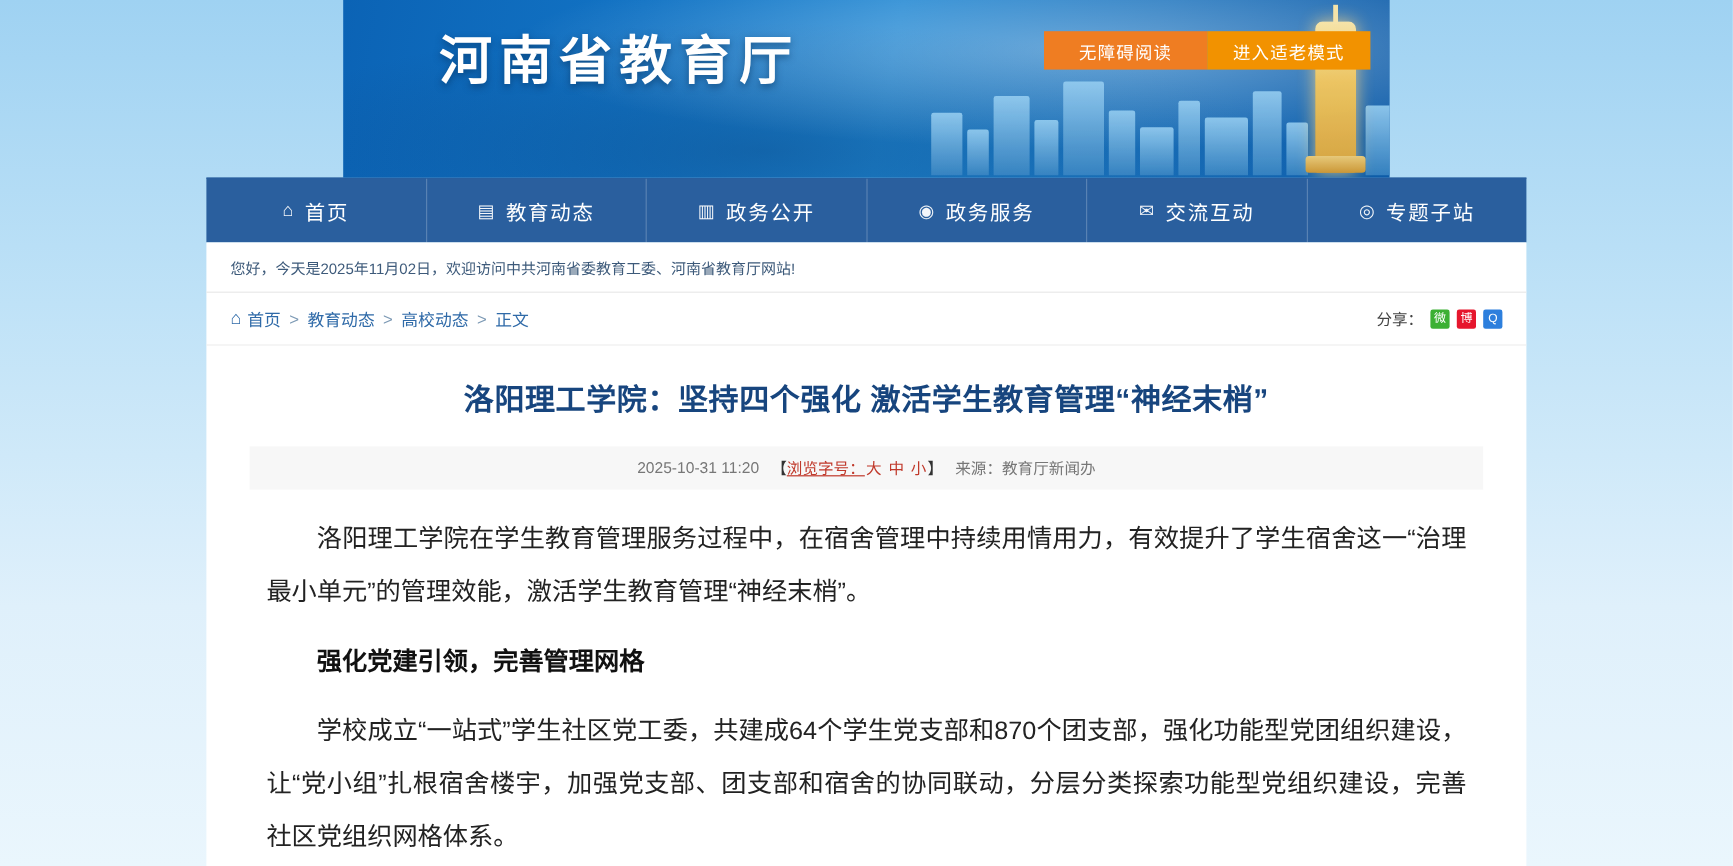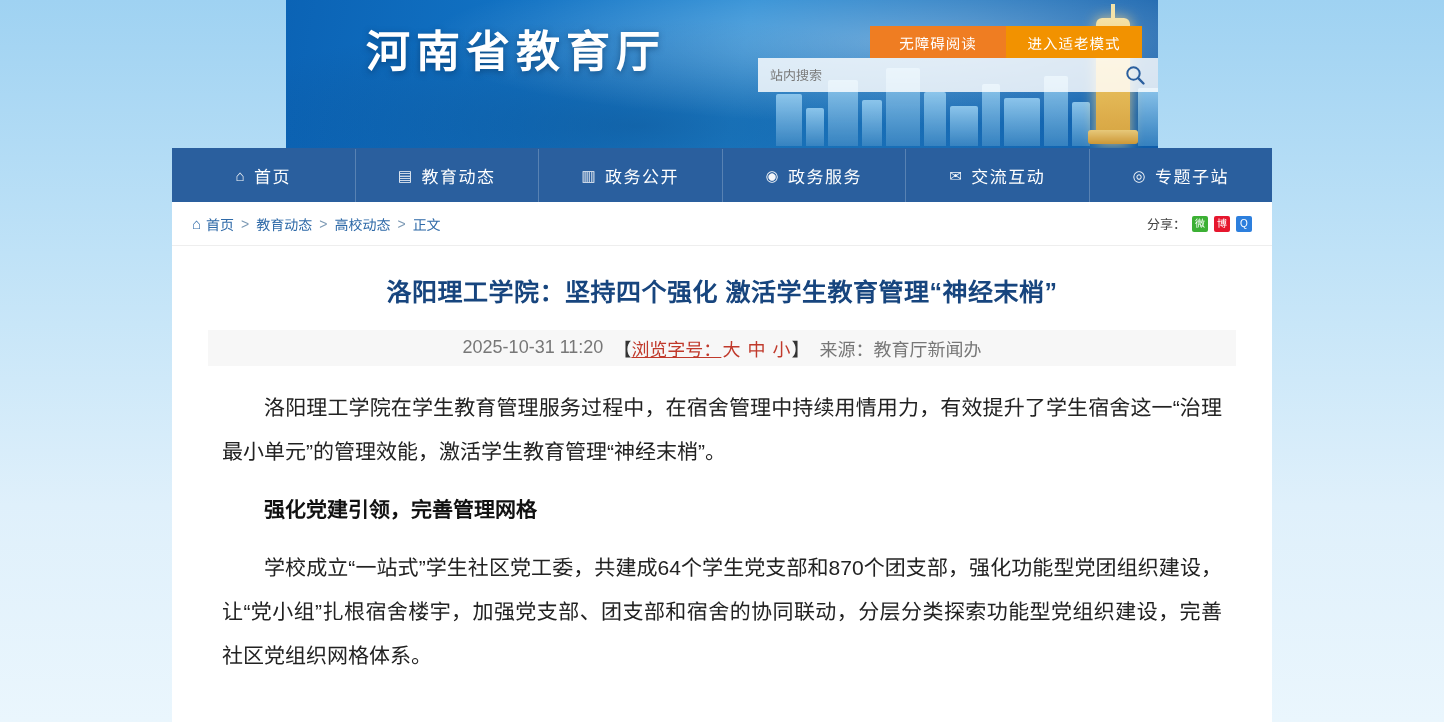--- a/index.html
+++ b/index.html
@@ -227,21 +227,21 @@
     color: #17457e;
     letter-spacing: .5px;
     line-height: 1.5;
     padding: 6px 0 18px;
   }
   .meta-bar {
     background: #f7f7f7;
     height: 36px;
     display: flex; align-items: center; justify-content: center;
     gap: 10px;
-    font-size: 18px;
+    font-size: 13px;
     color: #666;
   }
   .meta-date { color: #777; }
   .meta-font { color: #333; }
   .meta-font .lbl {
     color: #c0392b;
     text-decoration: underline;
   }
   .meta-font .sz { color: #c0392b; cursor: pointer; margin: 0 1px; }
   .meta-src { color: #777; }
@@ -289,29 +289,20 @@
 
     <div class="logo-wrap">
       <div class="logo-cn">河南省教育厅</div>
     </div>
 
     <div class="banner-tools">
       <div class="btn-access">无障碍阅读</div>
       <div class="btn-elder">进入适老模式</div>
     </div>
 
-    <div class="search-box">
-      <input type="text" placeholder="站内搜索" style="">
-      <div class="search-btn">
-        <svg width="22" height="22" viewBox="0 0 22 22" aria-hidden="true">
-          <circle cx="9.5" cy="9.5" r="6.2" fill="none" stroke="#2a5f9e" stroke-width="2"></circle>
-          <line x1="14.2" y1="14.2" x2="19.5" y2="19.5" stroke="#2a5f9e" stroke-width="2.4" stroke-linecap="round"></line>
-        </svg>
-      </div>
-    </div>
   </div>
 
   <div class="nav">
     <div class="nav-item">
       <span class="nicon">⌂</span>
       <span>首页</span>
     </div>
     <div class="nav-item">
       <span class="nicon">▤</span>
       <span>教育动态</span>
@@ -329,20 +320,21 @@
       <span>交流互动</span>
     </div>
     <div class="nav-item">
       <span class="nicon">◎</span>
       <span>专题子站</span>
     </div>
   </div>
 
   <div class="content-col">
 
+    <div class="welcome-bar">您好，今天是2025年11月02日，欢迎访问中共河南省委教育工委、河南省教育厅网站!</div>
 
     <div class="crumb-row">
       <div class="crumb">
         <span class="home-ic">⌂</span>
         <a>首页</a>
         <span class="sep">&gt;</span>
         <a>教育动态</a>
         <span class="sep">&gt;</span>
         <a>高校动态</a>
         <span class="sep">&gt;</span>

